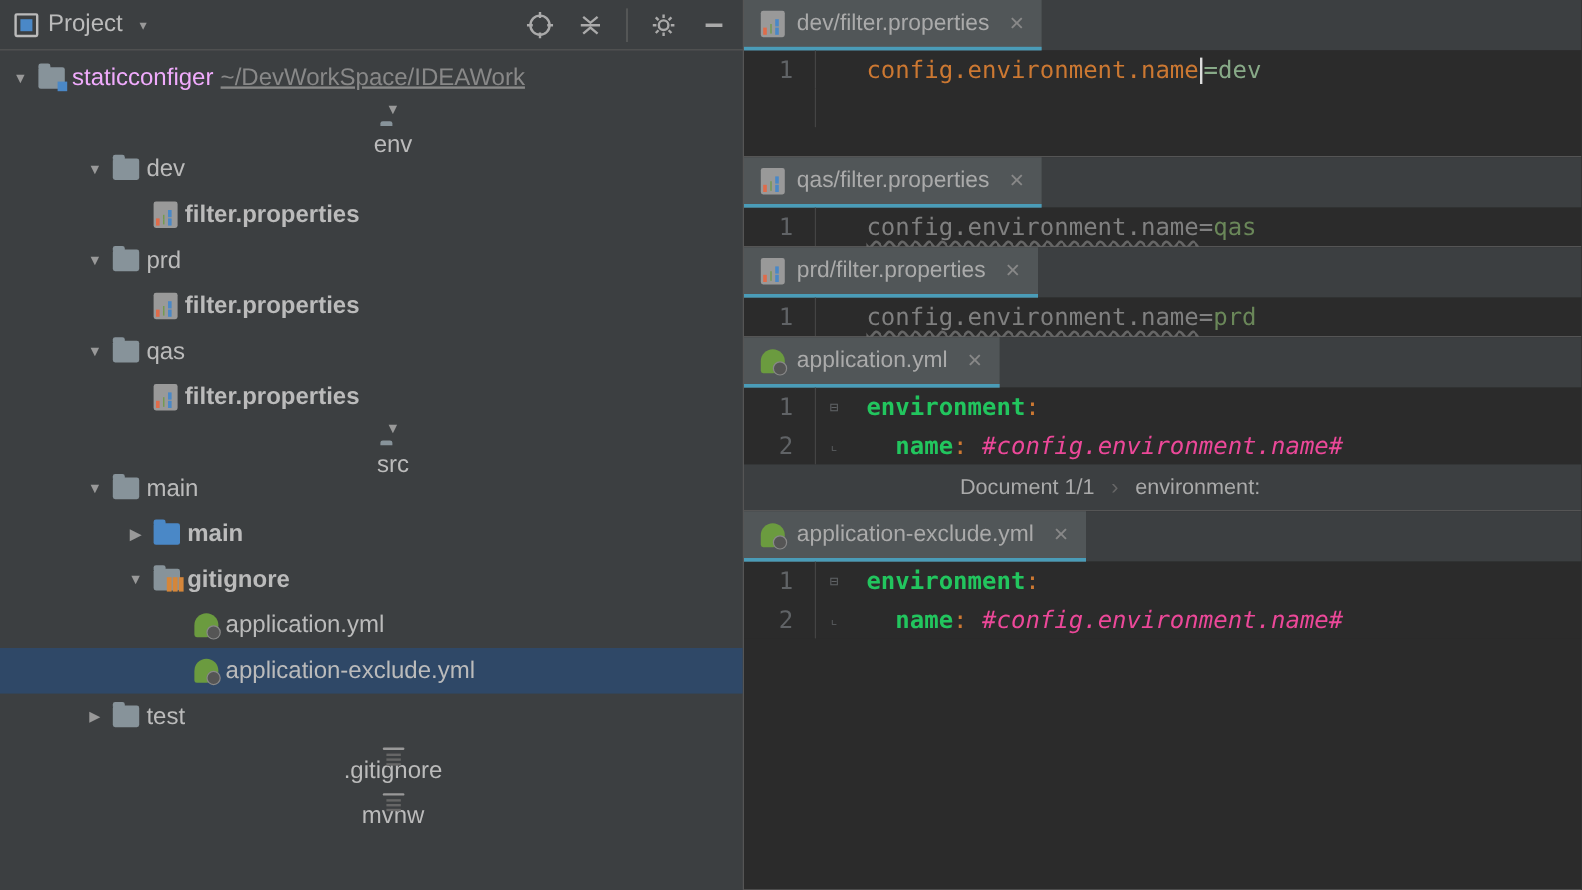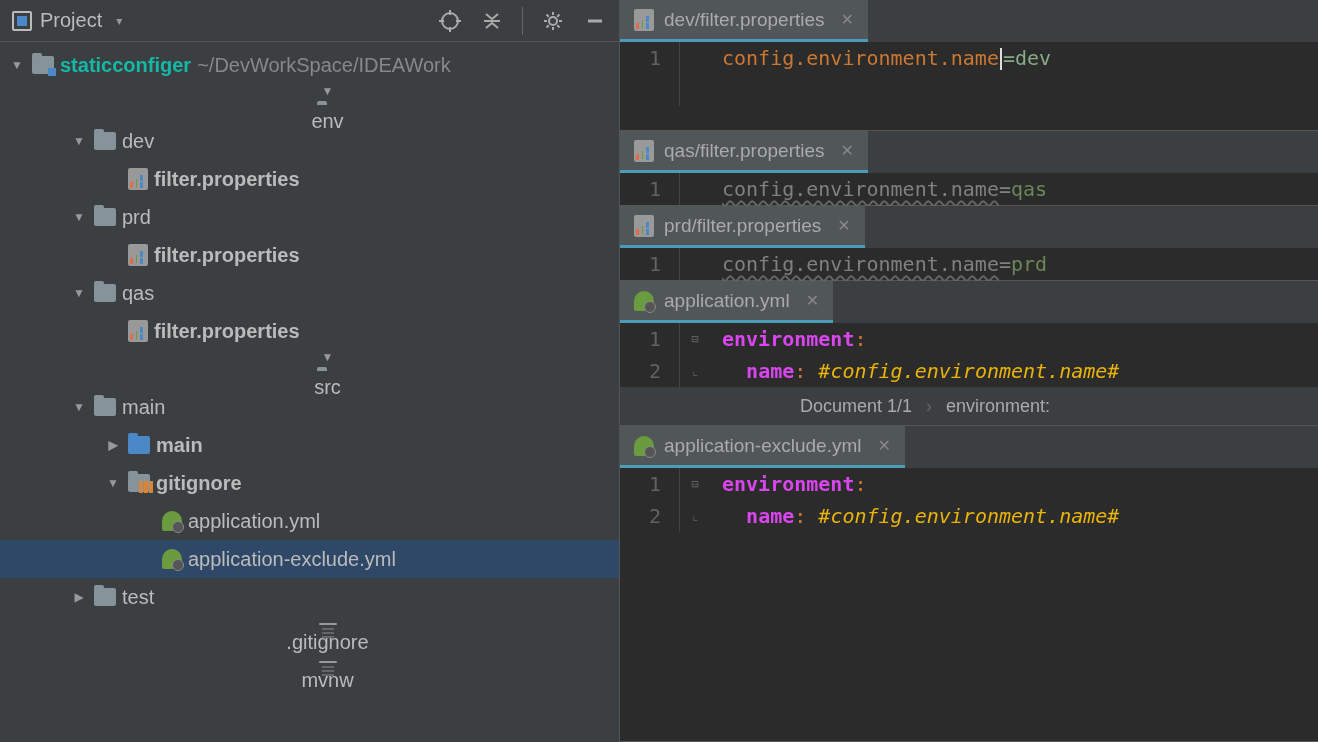--- a/index.html
+++ b/index.html
@@ -141,22 +141,22 @@
   background: #999;
   border-radius: 2px;
   position: relative;
 }
 .file-icon::before {
   content:''; position:absolute;
   top:5px; left:3px; right:3px; height:2px;
   background:#666;
   box-shadow: 0 4px 0 #666, 0 8px 0 #666;
 }
-.bold { font-weight: bold; color: #14b8a6; }
-.dim { color: #888; }
+.bold { font-weight: normal; color: #f0abfc; }
+.dim { color: #888; text-decoration: underline; }
 .ind-1 { padding-left: 36px; flex-direction: column; }
 .ind-2 { padding-left: 70px; }
 .ind-3 { padding-left: 104px; font-weight: bold; }
 .ind-4 { padding-left: 138px; }
 
 .editors {
   flex: 1;
   display: flex;
   flex-direction: column;
   background: #2b2b2b;
@@ -213,22 +213,22 @@
   justify-content: center;
   color: #606366;
   font-size: 12px;
 }
 .code-text { padding-left: 12px; }
 .c-key { color: #cc7832; }
 .c-eq { color: #88aa88; }
 .c-val { color: #88aa88; }
 .c-dim { color: #808080; }
 .c-dimval { color: #6a8759; }
-.c-yaml-key { color: #d946ef; font-weight: bold; }
-.c-comment { color: #eab308; font-style: italic; }
+.c-yaml-key { color: #22c55e; font-weight: bold; }
+.c-comment { color: #ec4899; font-style: italic; }
 .c-under { text-decoration: underline wavy #666; text-underline-offset: 4px; }
 .cursor {
   display: inline-block;
   width: 2px; height: 22px;
   background: #ddd;
   vertical-align: middle;
   margin: 0 1px;
 }
 .code-area.tall { min-height: 88px; }
 .breadcrumb {

